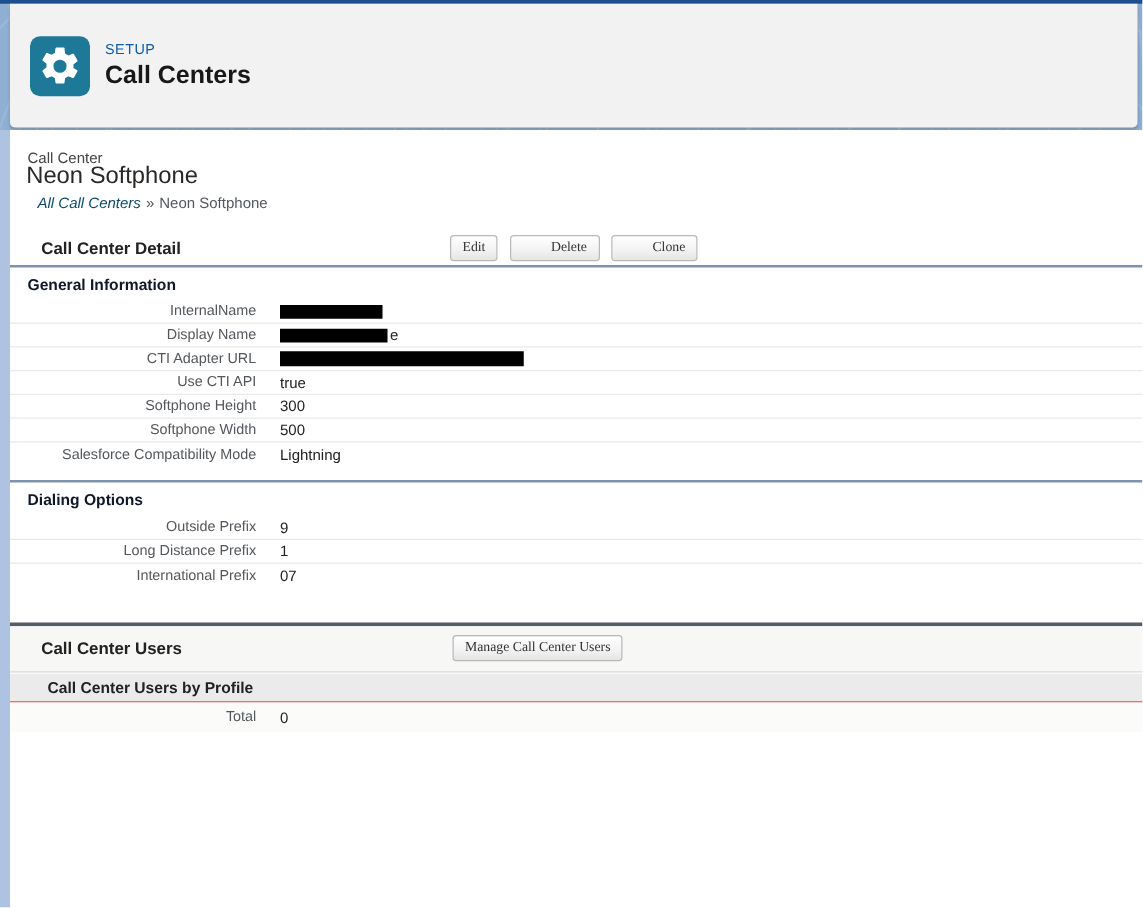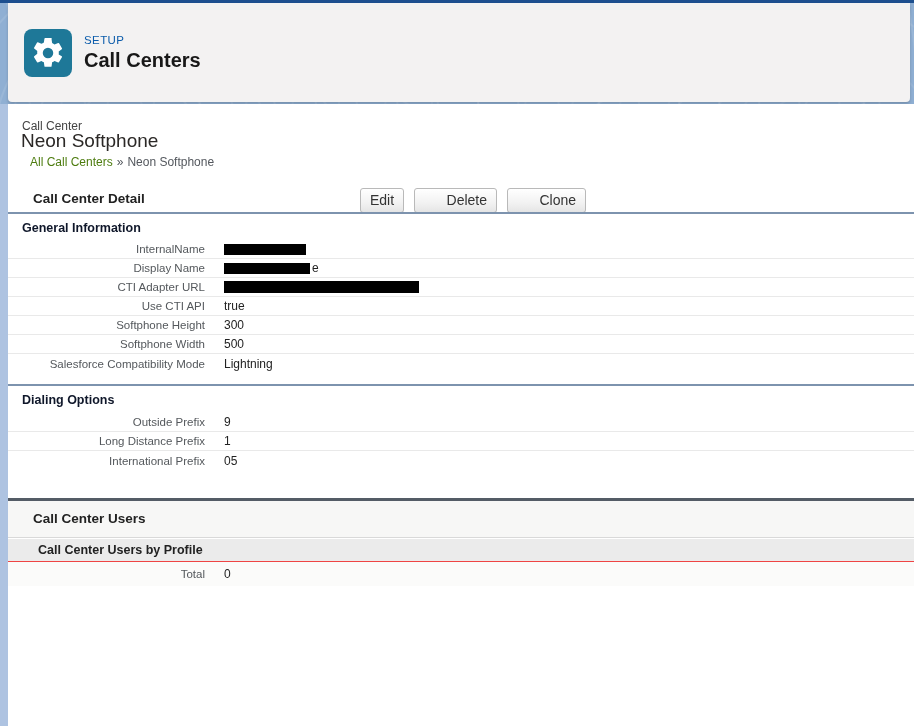--- a/index.html
+++ b/index.html
@@ -27,28 +27,28 @@
   .header-text { margin-left:12px; }
   .eyebrow { font-size:11.5px; color:#0b5cab; letter-spacing:.4px; margin-bottom:3px; }
   .app-title { font-size:20px; font-weight:bold; color:#181818; }
 
   
   .content { position:absolute; left:8px; top:104px; width:906px; height:622px; background:#ffffff; }
 
   .page-type { position:absolute; left:14px; top:15px; font-size:12px; color:#444; }
   .page-title { position:absolute; left:13px; top:26px; font-size:19px; color:#2b2826; }
   .breadcrumb { position:absolute; left:22px; top:51px; font-size:12px; color:#54585e; }
-  .breadcrumb a { color:#4d7c0f; text-decoration:none; }
+  .breadcrumb a { color:#0c4a6e; text-decoration:none;font-style:italic; }
   .crumb-sep { margin:0 4px; }
 
   
   .sec-head { position:absolute; left:0; width:906px; height:26px; }
   .sec-head .sec-title { position:absolute; left:25px; top:5px; font-size:13.5px; font-weight:bold; color:#222; }
-  .btn { display:inline-block; font-size:14px; color:#333; border:1px solid #b9b9b9; border-radius:3px;
-         padding:3px 9px 4px 9px; background:linear-gradient(#ffffff, #f2f2f2 60%, #e5e5e5); cursor:pointer; }
+  .btn { display:inline-block; font-size:11px; color:#333; border:1px solid #b9b9b9; border-radius:3px;
+         padding:3px 9px 4px 9px; background:linear-gradient(#ffffff, #f2f2f2 60%, #e5e5e5); cursor:pointer;font-family:Liberation Serif, serif; }
   .btn + .btn { margin-left:5px;padding-left:32px; }
   .detail-btns { position:absolute; left:352px; top:2px; }
 
   .divider { position:absolute; left:0; width:906px; height:2px; background:#7d93ae; }
 
   .group-head { position:absolute; left:14px; font-size:12.5px; font-weight:bold; color:#0f172a; }
 
   
   .rows { position:absolute; left:0; width:906px; }
   .drow { display:flex; height:19px; align-items:center; border-bottom:1px solid #e9e9e9; }
@@ -157,27 +157,28 @@
       <div class="drow">
         <span class="lbl">Outside Prefix</span>
         <span class="val">9</span>
       </div>
       <div class="drow">
         <span class="lbl">Long Distance Prefix</span>
         <span class="val">1</span>
       </div>
       <div class="drow last">
         <span class="lbl">International Prefix</span>
-        <span class="val">05</span>
+        <span class="val">07</span>
       </div>
     </div>
 
     <div class="users-top-border"></div>
     <div class="users-head">
       <span class="sec-title">Call Center Users</span>
+      <button class="btn">Manage Call Center Users</button>
     </div>
     <div class="users-sub">
       <span>Call Center Users by Profile</span>
     </div>
     <div class="total-row">
       <div class="drow">
         <span class="lbl">Total</span>
         <span class="val">0</span>
       </div>
     </div>

